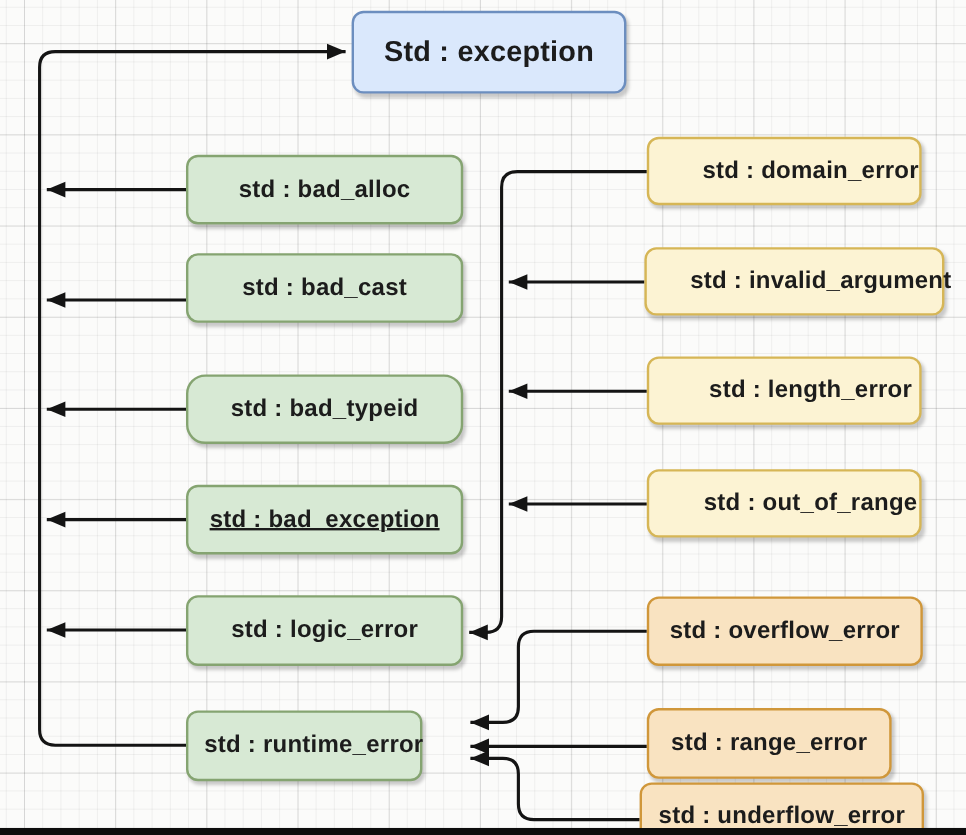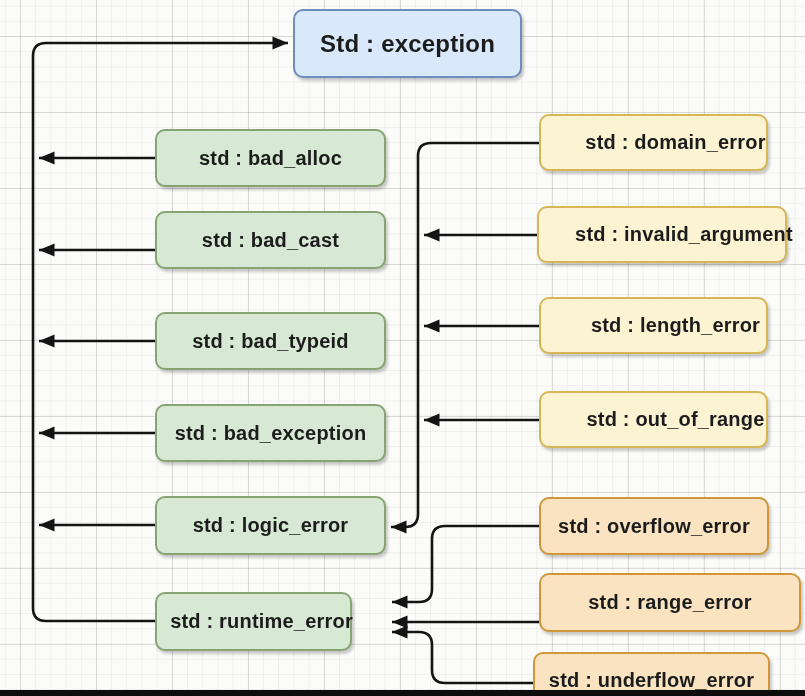--- a/index.html
+++ b/index.html
@@ -92,24 +92,24 @@
   <div class="node s-blue" style="left:293px;top:9px;width:229px;height:69px;">
       <span>Std : exception</span>
     </div>
 
   <div class="node s-green" style="left:155px;top:129px;width:231px;height:58px;">
       <span>std : bad_alloc</span>
     </div>
   <div class="node s-green" style="left:155px;top:211px;width:231px;height:58px;">
       <span>std : bad_cast</span>
     </div>
-  <div class="node s-green" style="left:155px;top:312px;width:231px;height:58px;">
+  <div class="node s-green" style="left:155px;top:312px;width:231px;height:58px;border-radius:16px;">
       <span>std : bad_typeid</span>
     </div>
-  <div class="node s-green" style="left:155px;top:404px;width:231px;height:58px;">
+  <div class="node s-green" style="left:155px;top:404px;width:231px;height:58px;text-decoration:underline;">
       <span>std : bad_exception</span>
     </div>
   <div class="node s-green" style="left:155px;top:496px;width:231px;height:59px;">
       <span>std : logic_error</span>
     </div>
   <div class="node s-green" style="left:155px;top:592px;width:197px;height:59px;padding-left:16px;">
       <span>std : runtime_error</span>
     </div>
 
   <div class="node s-yellow" style="left:539px;top:114px;width:229px;height:57px;">
@@ -121,21 +121,21 @@
   <div class="node s-yellow" style="left:539px;top:297px;width:229px;height:57px;">
       <span>std : length_error</span>
     </div>
   <div class="node s-yellow" style="left:539px;top:391px;width:229px;height:57px;">
       <span>std : out_of_range</span>
     </div>
 
   <div class="node s-orange" style="left:539px;top:497px;width:230px;height:58px;">
       <span>std : overflow_error</span>
     </div>
-  <div class="node s-orange" style="left:539px;top:573px;width:262px;height:59px;">
+  <div class="node s-orange" style="left:539px;top:590px;width:204px;height:59px;">
       <span>std : range_error</span>
     </div>
   <div class="node s-orange" style="left:533px;top:652px;width:237px;height:56px;">
       <span>std : underflow_error</span>
     </div>
 
   <div class="bottom-bar"></div>
 </div>
 
 </body></html>

